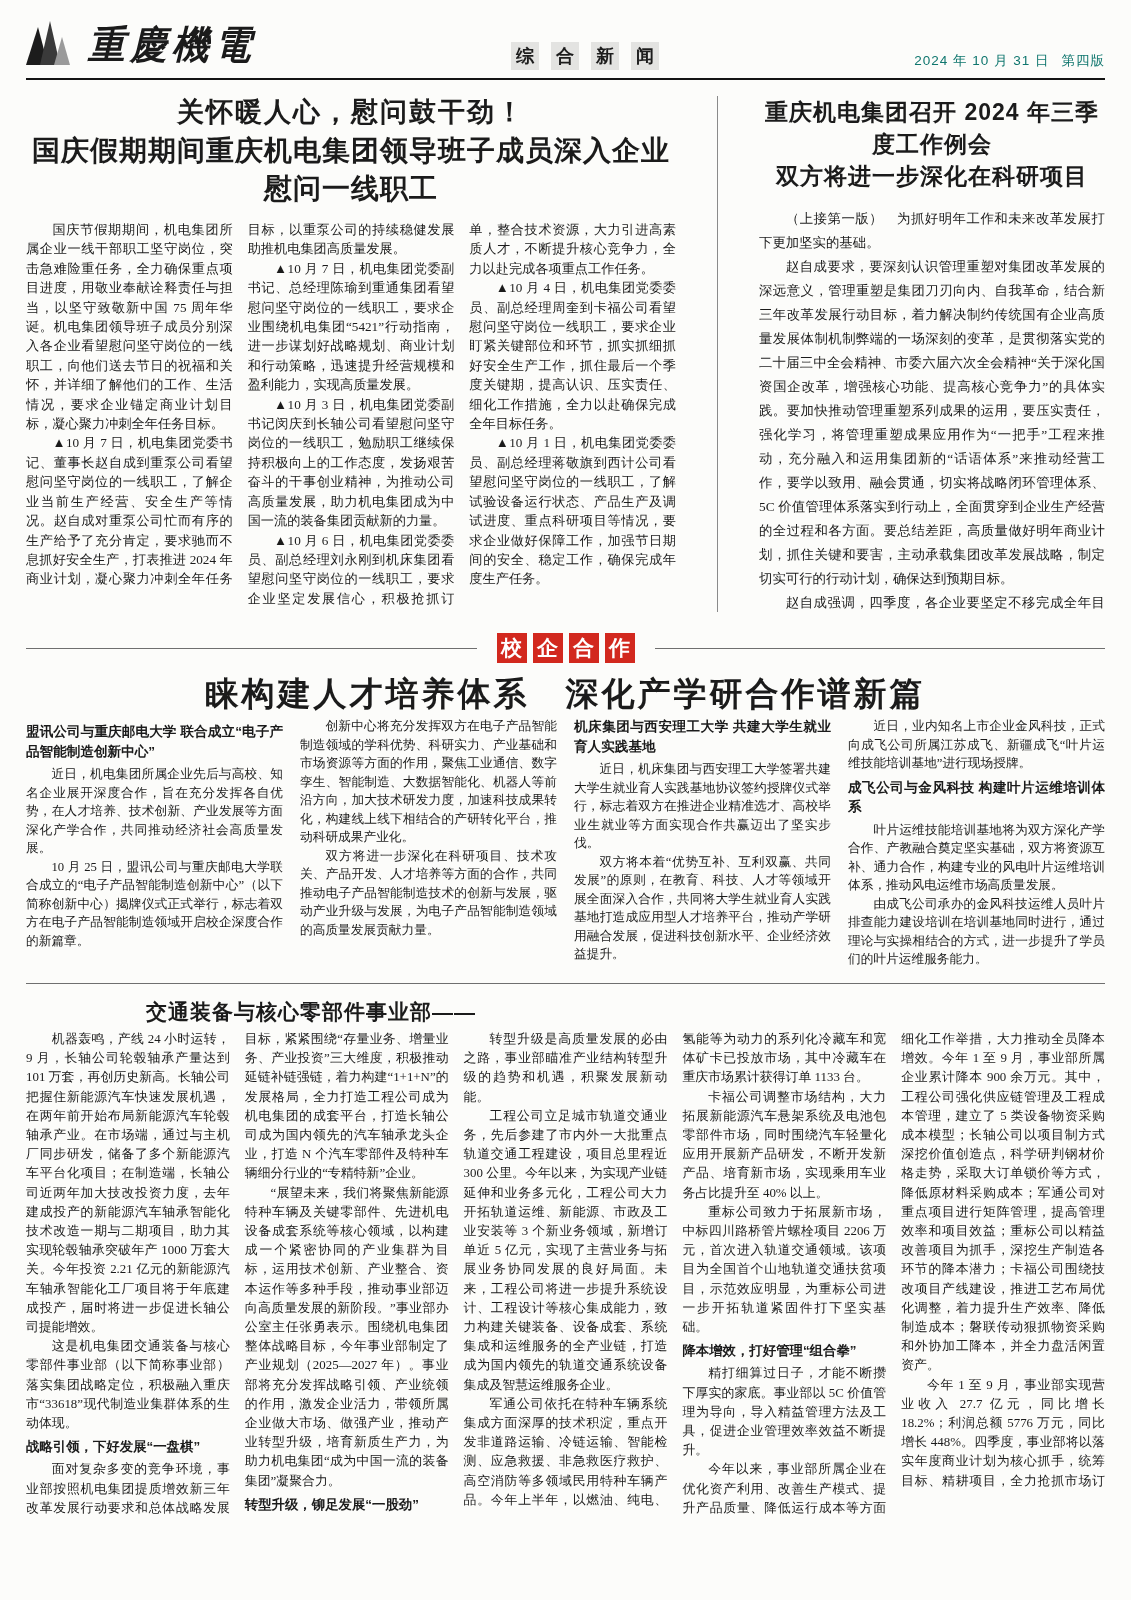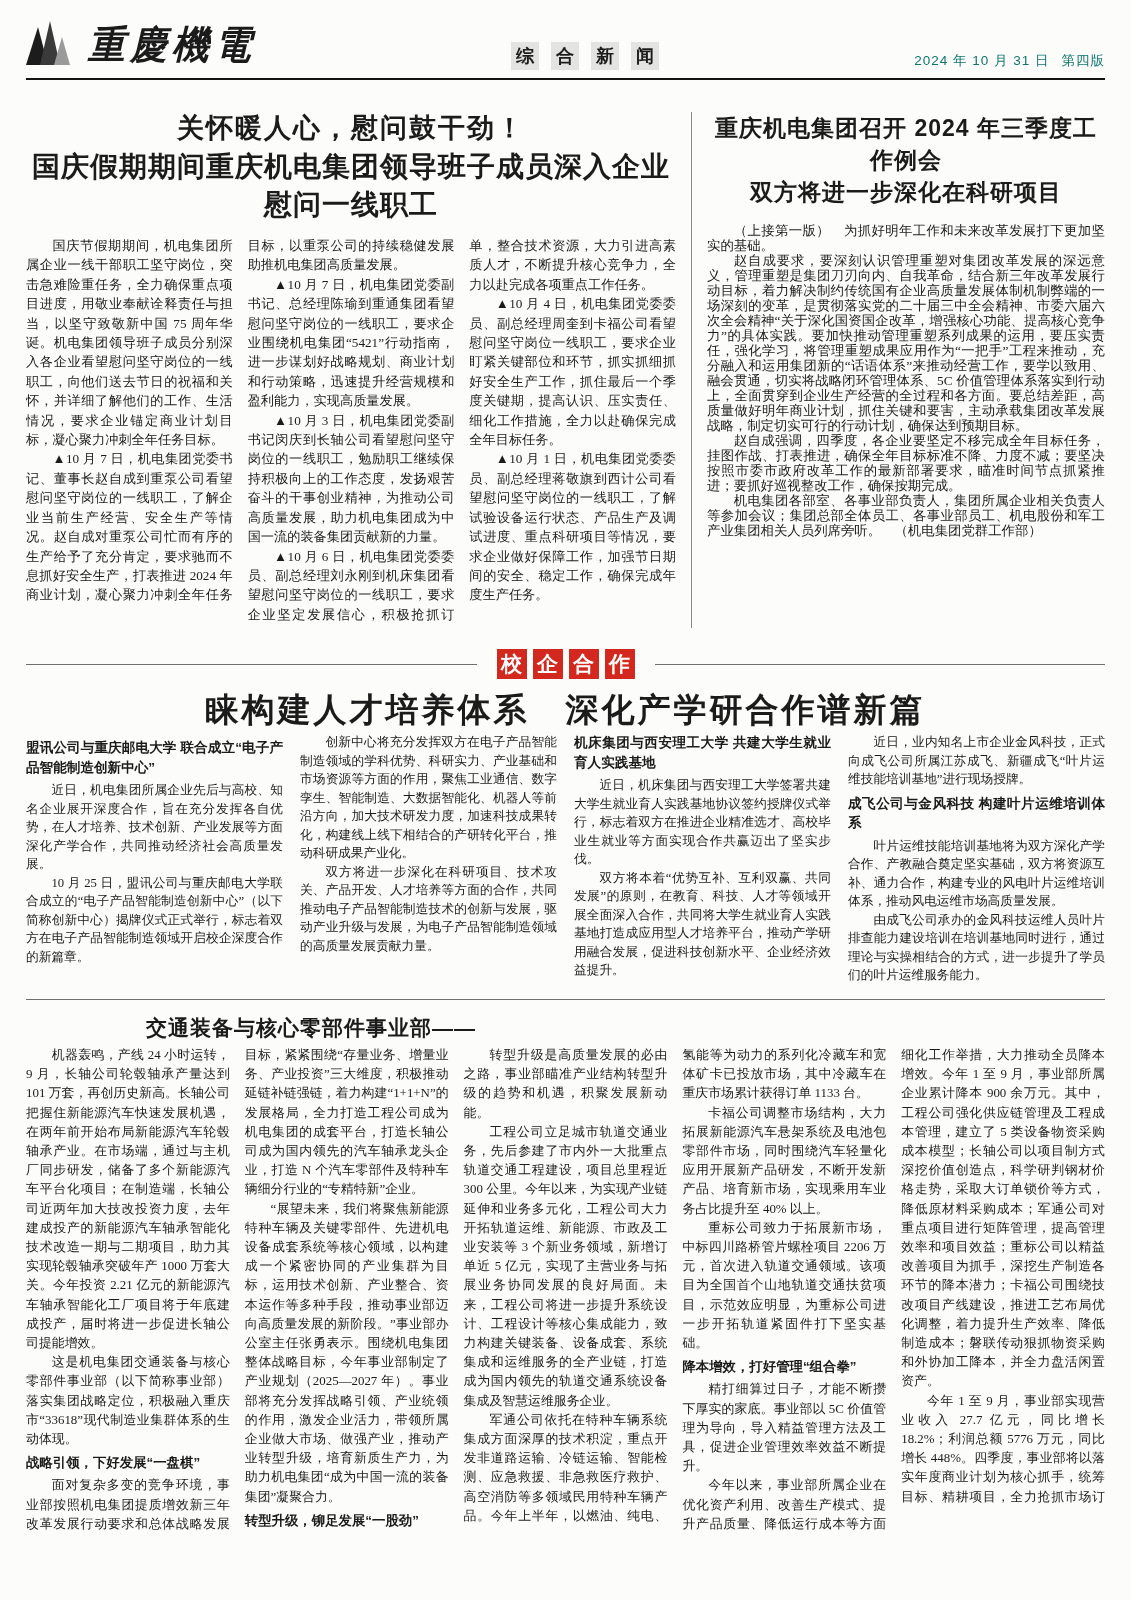--- a/index.html
+++ b/index.html
@@ -22,33 +22,33 @@
     font-family:"Liberation Sans",sans-serif;font-weight:bold;font-size:18px;}
   .dateline{font-family:"Liberation Sans",sans-serif;font-size:13.5px;color:#0f766e;
     letter-spacing:1px;display:flex;gap:12px;}
 
   
   .para{margin:0;text-indent:2em;}
   .para.sub{font-family:Liberation Sans, sans-serif;font-weight:bold;
     text-indent:0;margin:3px 0;}
 
   
-  .top-row{display:flex;padding-top:28px;}
+  .top-row{display:flex;padding-top:12px;gap:26px;}
   .top-left{width:650px;}
   .v-divider{width:1px;background:#8a8a8a;margin:4px 15px 12px;}
   .top-right{flex:1;min-width:0;}
   .a1-title1{font-family:"Liberation Sans",sans-serif;font-weight:800;font-size:27px;
     text-align:center;letter-spacing:2px;margin:2px 0 2px;}
   .a1-title2{font-family:"Liberation Sans",sans-serif;font-weight:800;font-size:28px;
     text-align:center;letter-spacing:1px;margin:2px 0 12px;}
   .a1-body{column-count:3;column-gap:15px;height:404px;overflow:hidden;
     font-size:13.2px;line-height:19.4px;text-align:justify;}
   .a2-title{font-family:"Liberation Sans",sans-serif;font-weight:800;font-size:23px;
     line-height:1.4;text-align:center;margin:4px 0 14px;letter-spacing:1px;}
-  .a2-body{font-size:13.4px;line-height:15px;text-align:justify;height:410px;overflow:hidden;}
+  .a2-body{font-size:13.4px;line-height:24px;text-align:justify;height:410px;overflow:hidden;}
 
   
   .coop{margin-top:8px;border-bottom:1px solid #6f6f6f;padding-bottom:10px;}
   .coop-rule{display:flex;align-items:center;gap:20px;height:32px;}
   .rule-line{flex:1;height:1px;background:#6f6f6f;}
   .badge{display:flex;gap:6px;}
   .badge-char{width:30px;height:30px;color:#fff;display:flex;align-items:center;
     justify-content:center;font-family:"Liberation Sans",sans-serif;font-weight:bold;
     font-size:21px;}
   .coop-headline{font-family:Liberation Serif, serif;font-weight:800;font-size:33px;

